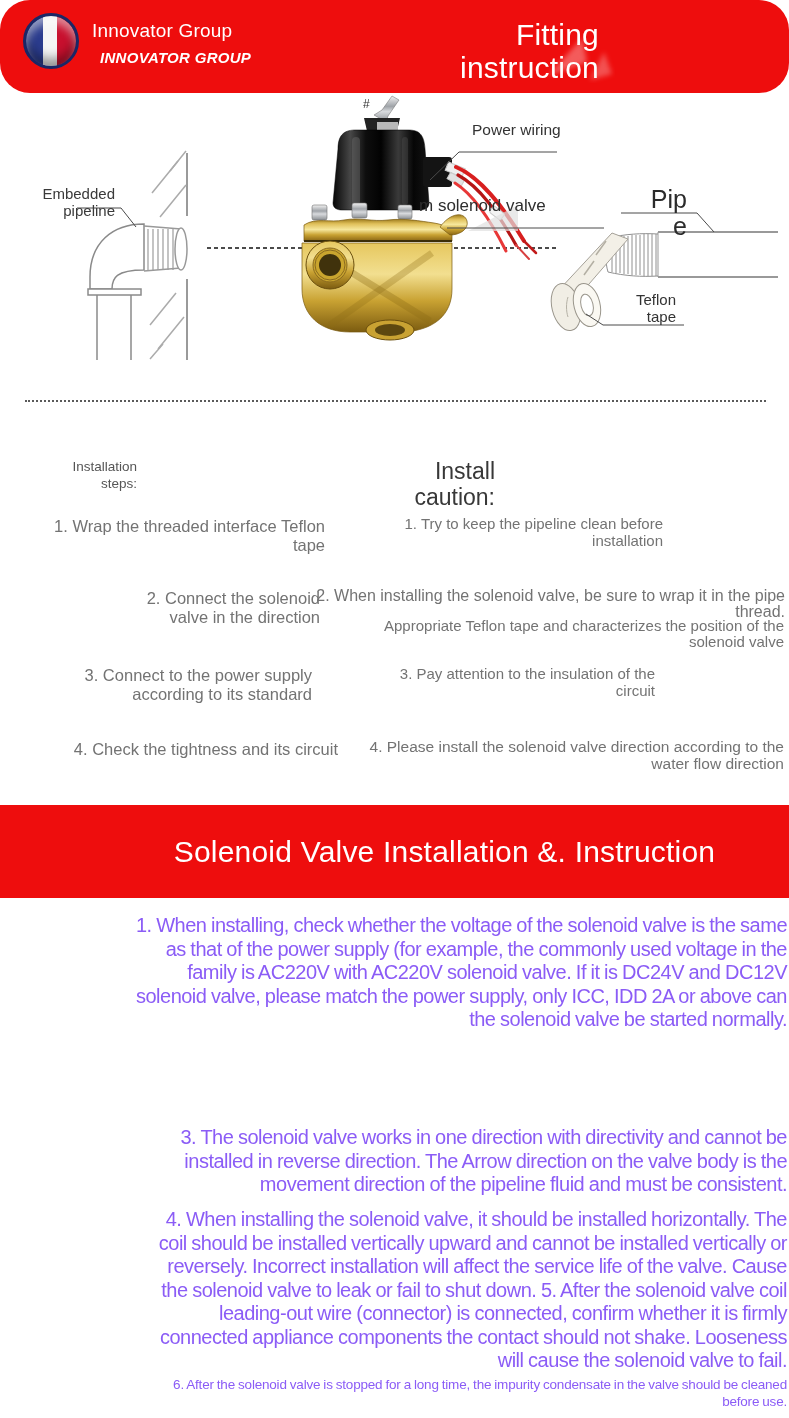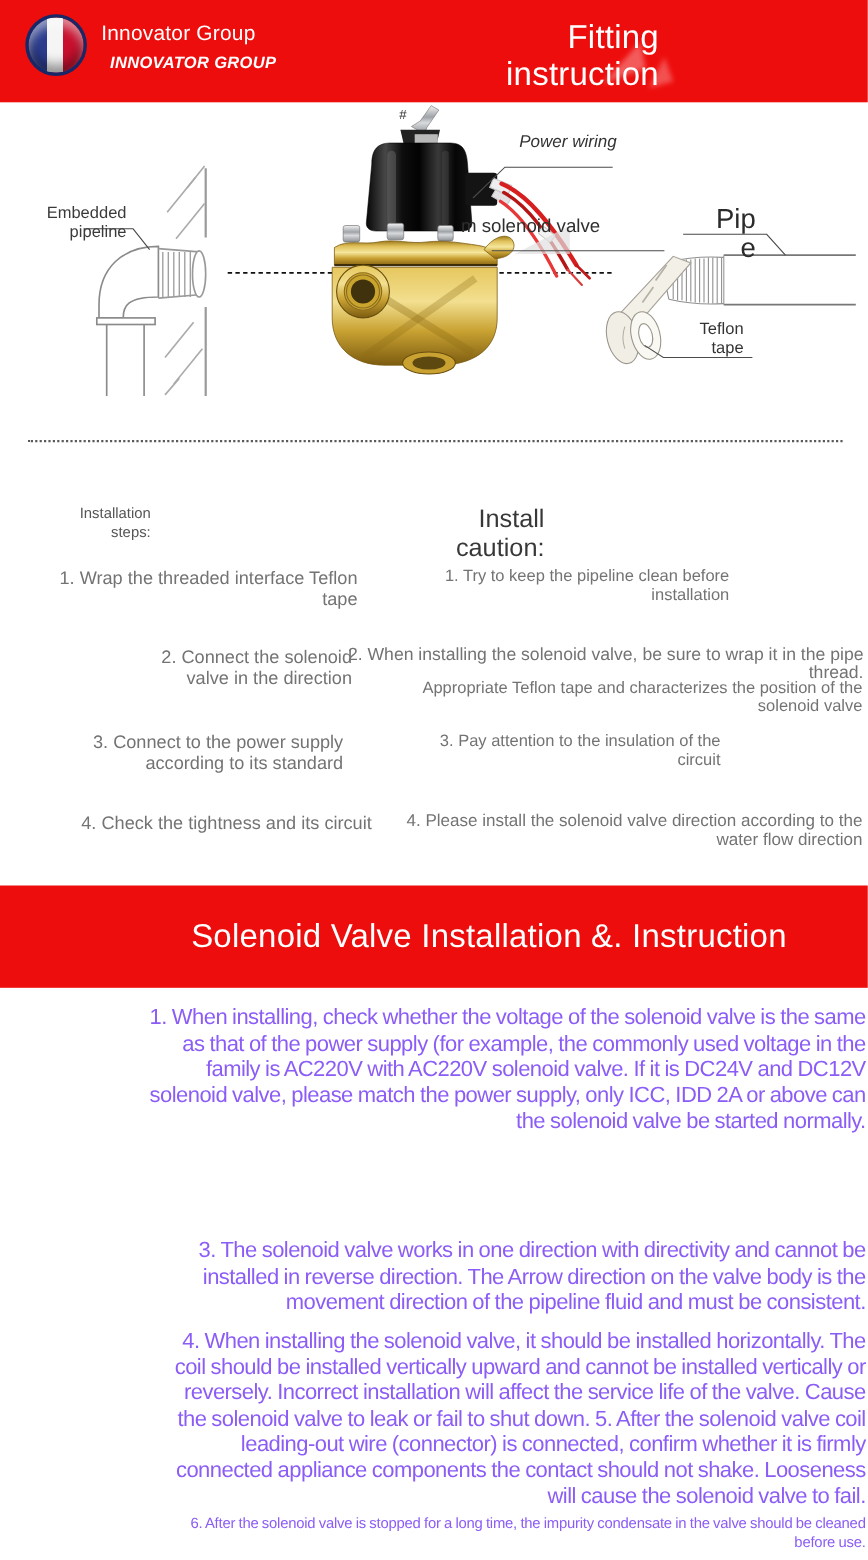--- a/index.html
+++ b/index.html
@@ -2,38 +2,38 @@
 <html><head>
 <meta charset="utf-8">
 <style>
   html,body{margin:0;padding:0;background:#fff;}
   .page{position:relative;width:789px;height:1418px;background:#fff;overflow:hidden;
         font-family:"Liberation Sans",sans-serif;color:#1f1f1f;}
   .abs{position:absolute;}
   .lines{white-space:pre-line;text-align:right;}
 
   
-  .header{position:absolute;left:0;top:0;width:789px;height:93px;background:#ee0d0d;}
+  .header{position:absolute;left:0;top:0;width:789px;height:93px;background:#ee0d0d;border-radius:30px;}
   .logo-ball{position:absolute;left:23px;top:13px;width:56px;height:56px;border-radius:50%;
      background:linear-gradient(90deg,#2b3c8e 0 34%,#f5f5f5 34% 63%,#c8102e 63% 100%);
      border:3px solid #1a2766;box-sizing:border-box;
      box-shadow:inset 0 7px 9px rgba(255,255,255,.5), inset 0 -7px 11px rgba(0,0,0,.4);}
   .logo-text{position:absolute;left:92px;top:20px;color:#fff;}
   .logo-line1{font-size:19px;letter-spacing:.2px;}
   .logo-line2{font-size:15px;font-style:italic;font-weight:bold;margin-top:7px;margin-left:8px;letter-spacing:.3px;}
   .header-title{position:absolute;left:369px;top:18px;width:230px;color:#fff;
      font-size:30px;line-height:33px;letter-spacing:.2px;}
   .swoosh{position:absolute;left:540px;top:30px;}
 
   
   .diagram-svg{position:absolute;left:0;top:93px;}
   .dlabel{position:absolute;color:#333;line-height:1.15;}
   .lbl-hash{left:363px;top:98px;font-size:12px;}
   .lbl-embedded{left:25px;top:185px;width:90px;font-size:15px;color:#3a3a3a;}
-  .lbl-power{left:472px;top:121px;font-size:15.5px;font-style:italic;}
+  .lbl-power{left:472px;top:121px;font-size:15.5px;}
   .lbl-solenoid{left:419px;top:196px;font-size:17px;color:#2e2e2e;}
   .lbl-pipe{left:629px;top:186px;width:58px;font-size:25px;line-height:27px;color:#2b2b2b;}
   .lbl-teflon{left:614px;top:291px;width:62px;font-size:15px;}
   .dotted-divider{position:absolute;left:25px;top:400px;width:741px;height:0;
      border-top:2px dotted #5a5a5a;}
 
   
   .col-text{position:absolute;color:#737373;}
   .steps-heading{left:37px;top:458px;width:100px;font-size:13.5px;line-height:17px;color:#555;}
   .caution-heading{left:365px;top:458px;width:130px;font-size:23px;line-height:26px;color:#383838;}

